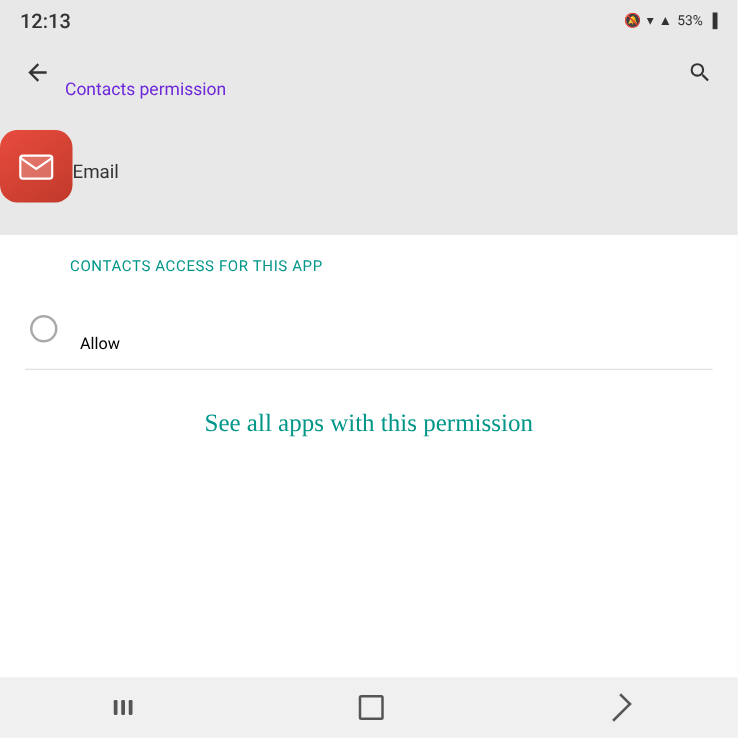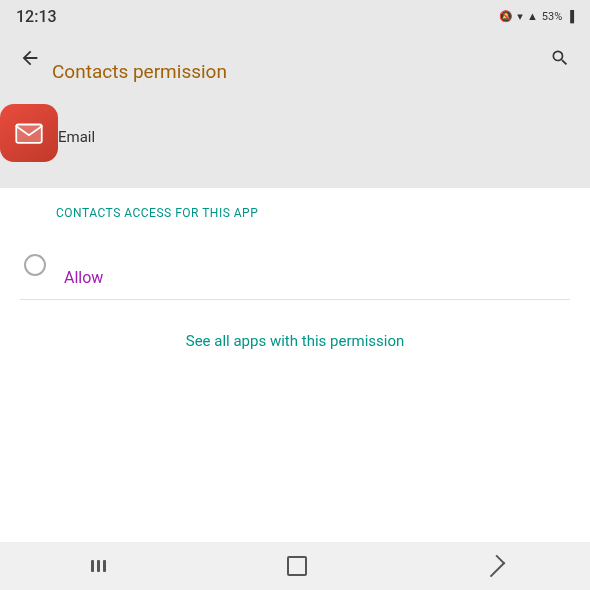--- a/index.html
+++ b/index.html
@@ -65,22 +65,22 @@
       display: flex;
       align-items: center;
       justify-content: center;
       cursor: pointer;
       color: #333;
       font-size: 20px;
     }
 
     .nav-title {
       flex: 1;
-      font-size: 19px;
-      color: #a16207;
+      font-size: 14px;
+      color: #6d28d9;
       font-weight: 400;
       margin-left: 4px;
       margin-top: 27px;
     }
 
     .nav-search {
       width: 36px;
       height: 36px;
       display: flex;
       align-items: center;
@@ -169,32 +169,33 @@
     }
 
     .radio-inner {
       width: 12px;
       height: 12px;
       border-radius: 50%;
       background: #1a73e8;
     }
 
     .radio-label {
-      font-size: 16px;
-      color: #a21caf;
+      font-size: 13px;
+      color: #000000;
       margin-top: 26px;
     }
 
     .see-all-link {
       text-align: center;
       padding: 20px 0;
-      font-size: 15px;
+      font-size: 20px;
       color: #009688;
       cursor: pointer;
       margin-top: 4px;
+      font-family: Liberation Serif, serif;
     }
 
     
     .bottom-nav {
       width: 100%;
       height: 48px;
       background: #f0f0f0;
       display: flex;
       align-items: center;
       justify-content: space-around;

